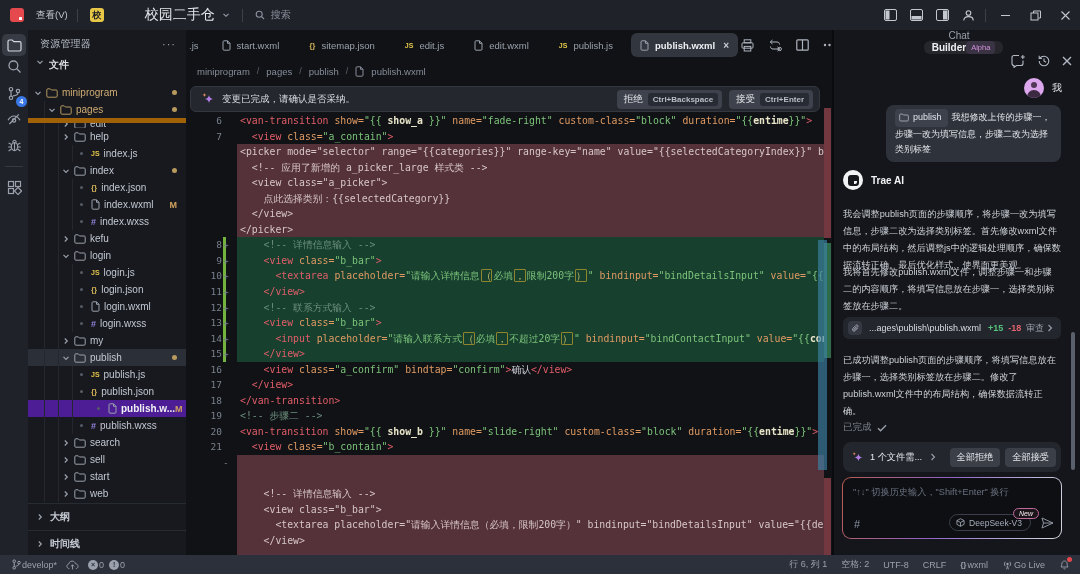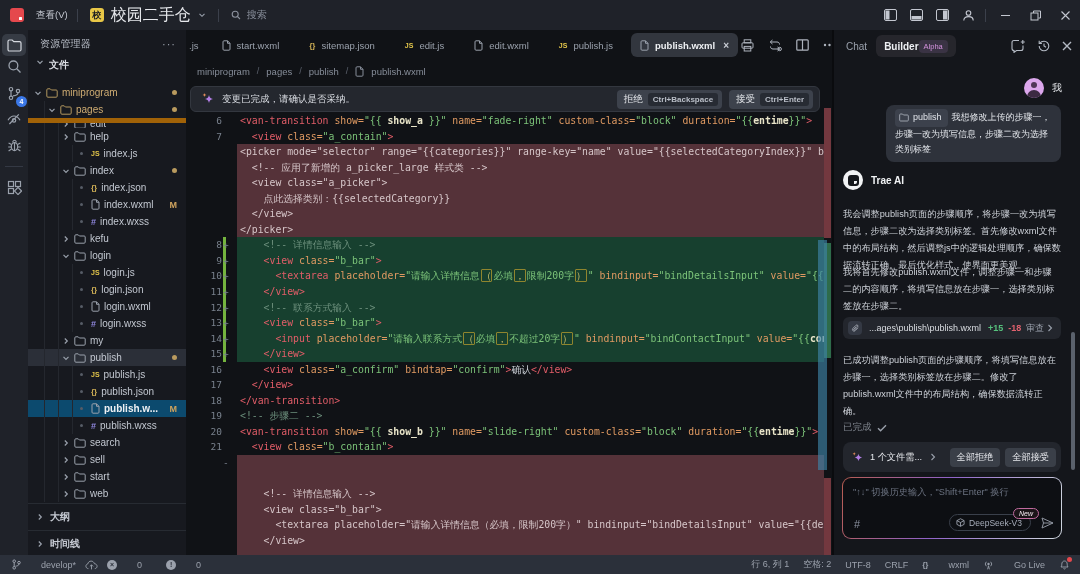--- a/index.html
+++ b/index.html
@@ -9,21 +9,21 @@
 
   
   #titlebar { position:absolute; left:0; top:0; width:1080px; height:30px; background:#1f2229; display:flex; align-items:center; }
   #app-logo { width:14px; height:14px; border-radius:3px; background:#e5484d; margin-left:10px; position:relative; }
   #app-logo i { position:absolute; right:2.5px; bottom:2.5px; width:3px; height:3px; background:#fff; border-radius:0.5px; }
   #menus { display:flex; margin-left:8px; gap:4px;flex-direction:column; }
   .menu-item { padding:0 4px; height:30px; line-height:30px; color:#c3c7d0; font-size:9.5px; }
   .tb-sep { width:1px; height:13px; background:#3b404b; margin:0 4px; }
   #proj-pill { display:flex; align-items:center; gap:7px; padding:0 8px; }
   #proj-badge { width:14px; height:14px; border-radius:3px; background:#e8c747; color:#1b1d22; font-size:9px; font-weight:bold; display:flex; align-items:center; justify-content:center; }
-  #proj-name { color:#e6e8ec; font-size:16px; }
+  #proj-name { color:#e6e8ec; font-size:14px;margin-left:34px; }
   #search-box { display:flex; align-items:center; gap:6px; color:#8b919d; margin-left:8px; }
   #tb-right { margin-left:auto; display:flex; align-items:center; height:30px; }
   .tb-ic { width:26px; height:30px; display:flex; align-items:center; justify-content:center; color:#c3c7d0; }
   .win-ic { width:30px; height:30px; display:flex; align-items:center; justify-content:center; color:#c3c7d0; }
 
   
   #activitybar { position:absolute; left:0; top:30px; width:28px; height:525px; background:#1f2229; }
   .act-ic { position:absolute; left:0; width:28px; height:22px; display:flex; align-items:center; justify-content:center; color:#9aa1ac; }
   .act-tile { position:absolute; left:2px; top:4px; width:24px; height:22px; background:#363b44; border-radius:5px; display:flex; align-items:center; justify-content:center; color:#d6dae0; }
   .act-badge { position:absolute; right:1px; bottom:-3px; min-width:11px; height:11px; border-radius:6px; background:#3b78e7; color:#fff; font-size:7px; font-weight:bold; display:flex; align-items:center; justify-content:center; padding:0 2px; }
@@ -33,21 +33,21 @@
   #sidebar { position:absolute; left:28px; top:30px; width:158px; height:525px; background:#17191f; overflow:hidden; }
   #sb-head { height:28px; display:flex; align-items:center; padding:0 10px 0 12px; }
   #sb-title { font-size:10px; color:#b6bbc5; letter-spacing:.2px; }
   #sb-dots { margin-left:auto; color:#9aa1ac; letter-spacing:1px; font-size:11px; }
   #sb-sec { height:26px; display:flex; align-items:flex-start; gap:5px; padding-left:8px; color:#dadde3; font-weight:bold; font-size:10px; }
   .chev { color:#9aa1ac; width:8px; height:8px; flex:0 0 auto; }
   .tree-row { height:17px; display:flex; align-items:center; position:relative; color:#c2c7d0; font-size:10px; }
   .tree-row .lbl { white-space:nowrap; }
   .tree-row.mod-amber, .tree-row.mod-amber .lbl { color:#cfac72; }
   .tree-row.selected { background:#2b2f38; }
-  .tree-row.active { background:#0c4a6e; }
+  .tree-row.active { background:#4c1d95;padding-left:17px; }
   .tree-row.active .lbl { color:#eef0f3; font-weight:bold; }
   .guides { position:absolute; top:0; bottom:0; left:0; width:100%; pointer-events:none; }
   .g1,.g2,.g3 { position:absolute; top:0; bottom:0; width:1px; background:#24272e; display:none; }
   .tree-row.lvl1 .g1 {display:block;}
   .tree-row.lvl2 .g1,.tree-row.lvl2 .g2 {display:block;}
   .tree-row.lvl3 .g1,.tree-row.lvl3 .g2,.tree-row.lvl3 .g3 {display:block;}
   .g1{left:16px;} .g2{left:30px;} .g3{left:44px;}
   .row-ind { display:flex; align-items:center; gap:4px; }
   .lvl0 .row-ind{ padding-left:6px; } .lvl1 .row-ind{ padding-left:20px; } .lvl2 .row-ind{ padding-left:34px; } .lvl3 .row-ind{ padding-left:50px; }
   .bullet { width:3px; height:3px; border-radius:50%; background:#565c66; margin:0 4px 0 2px; flex:0 0 auto; }
@@ -99,21 +99,21 @@
   .tk-i { color:#e9e5c9; font-weight:bold; } .tk-c { color:#6c8f7c; } .tk-p { color:#cfd3da; }
   .tk-r { color:#d6c6c9; }
   .tk-u { color:#cdc06a; border:1px solid #8f852e; border-radius:1px; margin:0 1px; }
 
   
   .ruler-mark { position:absolute; width:7px; left:638px; }
   #thumb { position:absolute; left:632px; width:9px; background:rgba(62,130,166,0.65); }
 
   
   #chat { position:absolute; left:832px; top:30px; width:248px; height:525px; background:#14161b; border-left:2px solid #0a0b0e; overflow:hidden; }
-  #chat-head { height:32px; display:flex; align-items:center; padding:0 8px 0 12px; }
+  #chat-head { height:32px; display:flex; align-items:center; padding:0 8px 0 12px;flex-direction:column; }
   #chat-tab { color:#9aa1ac; font-size:10px; }
   #builder-pill { margin-left:9px; background:#26262c; border-radius:6px; height:22px; display:flex; align-items:center; padding:0 8px; }
   #builder-lbl { color:#eef0f3; font-size:10px; font-weight:bold; }
   #alpha-badge { background:#3a3344; color:#d492dd; border-radius:4px; font-size:7.5px; padding:2px 5px; }
   #chat-head-ic { margin-left:auto; display:flex; align-items:center; gap:11px; color:#b4bac4; }
   #user-row { position:absolute; right:18px; top:48px; display:flex; align-items:center; gap:8px; }
   #user-avatar { width:20px; height:20px; border-radius:50%; background:#dca7ec; position:relative; overflow:hidden; }
   #user-avatar .hd { position:absolute; left:7px; top:4px; width:6px; height:6px; border-radius:50%; background:#513758; }
   #user-avatar .bd { position:absolute; left:3px; top:12px; width:14px; height:9px; border-radius:7px 7px 0 0; background:#3c2a42; }
   #user-name { color:#e6e8ec; font-size:10px; }
@@ -145,21 +145,21 @@
   #input-inner { width:100%; height:100%; border-radius:8px; background:#0d0f13; position:relative; }
   #input-ph { position:absolute; left:10px; top:8px; color:#6b7280; font-size:9.2px; white-space:nowrap; }
   #input-hash { position:absolute; left:11px; bottom:8px; color:#8b92a0; font-size:11px; }
   #model-pill { position:absolute; right:30px; bottom:7px; height:17px; border:1px solid #3a404b; border-radius:9px; display:flex; align-items:center; gap:4px; padding:0 8px 0 6px; color:#a7adba; font-size:8.5px; }
   #new-badge { position:absolute; right:22px; bottom:19px; border:1px solid #c06a9e; border-radius:7px; background:#1b1418; color:#f2e6ee; font-size:7px; font-style:italic; padding:1px 5px; }
   #send-ic { position:absolute; right:7px; bottom:9px; color:#8d939e; }
   #chat-scroll { position:absolute; right:5px; top:302px; width:4px; height:138px; border-radius:2px; background:#5a616c; }
 
   
   #statusbar { position:absolute; left:0; top:555px; width:1080px; height:19px; background:#2b303a; display:flex; align-items:center; font-size:9px; color:#9ba1ac; }
-  .st-item { display:flex; align-items:center; gap:20px; margin-right:9px; white-space:nowrap; }
+  .st-item { display:flex; align-items:center; gap:1px; margin-right:9px; white-space:nowrap; }
   #st-left { display:flex; align-items:center; padding-left:12px; }
   #st-right { margin-left:auto; display:flex; align-items:center; padding-right:10px; }
   #st-right .st-item { margin-right:0; margin-left:14px; }
   .st-circ { width:10px; height:10px; border-radius:50%; background:#9ba1ac; color:#2b303a; font-size:7px; font-weight:bold; display:flex; align-items:center; justify-content:center; }
   #bell-wrap { position:relative; }
   #bell-dot { position:absolute; right:-2px; top:-2px; width:5px; height:5px; border-radius:50%; background:#e5484d; }
 </style>
 </head>
 <body>
 

